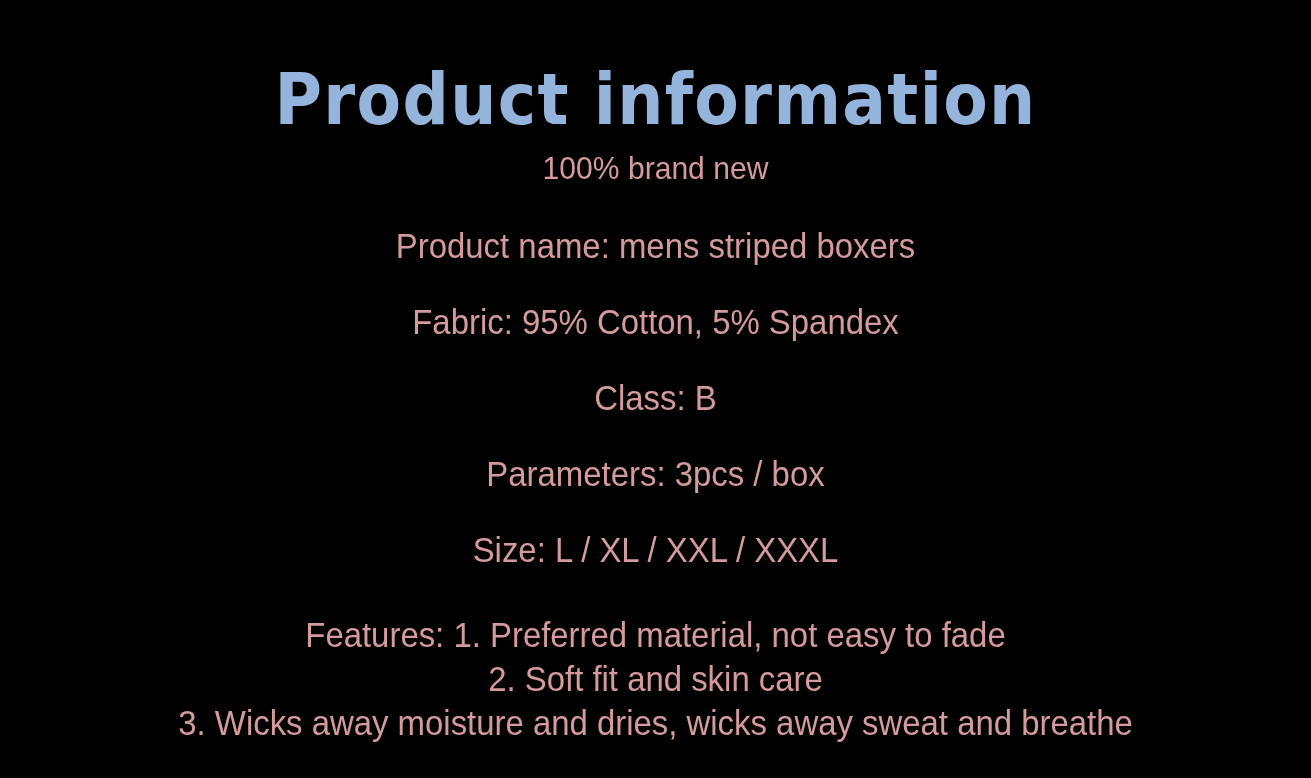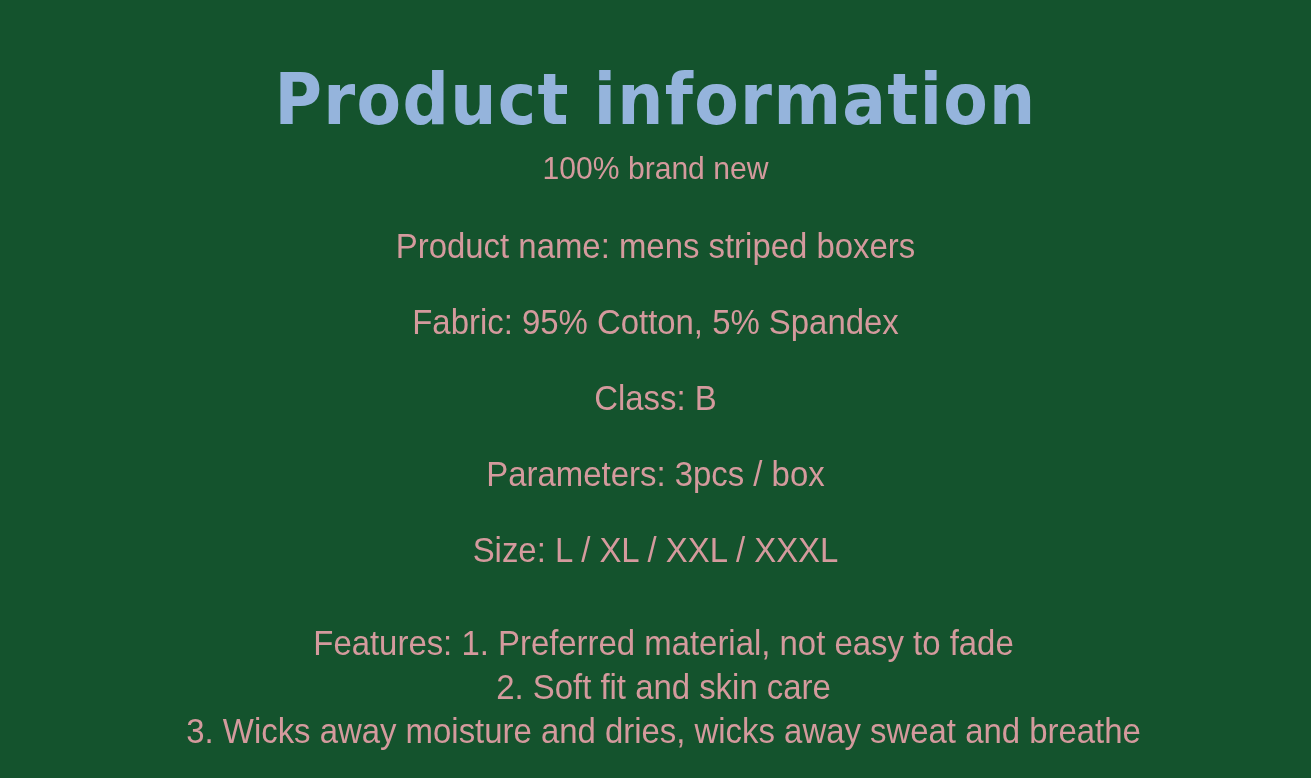--- a/index.html
+++ b/index.html
@@ -12,21 +12,21 @@
     height: 778px;
     background: #ffffff;
     font-family: "DejaVu Sans", sans-serif;
     overflow: hidden;
   }
 
   .page {
     position: relative;
     width: 1311px;
     height: 778px;
-    background: #14532d;
+    background: #000000;
     box-sizing: border-box;
     display: flex;
     flex-direction: column;
     align-items: center;
   }
 
   
   .title {
     margin: 0;
     padding: 0;
@@ -78,21 +78,21 @@
   .spec-line.spaced {
     margin-bottom: 41px;
   }
 
   
   .features {
     position: absolute;
     top: 613px;
     left: 0;
     width: 1038px;
-    margin: 8px;
+    margin: 0;
     padding: 0;
     list-style: none;
   }
 
   .feature-line {
     width: 1311px;
     text-align: center;
     color: #d49a9d;
     font-family: "Liberation Sans", sans-serif;
     font-size: 35px;

